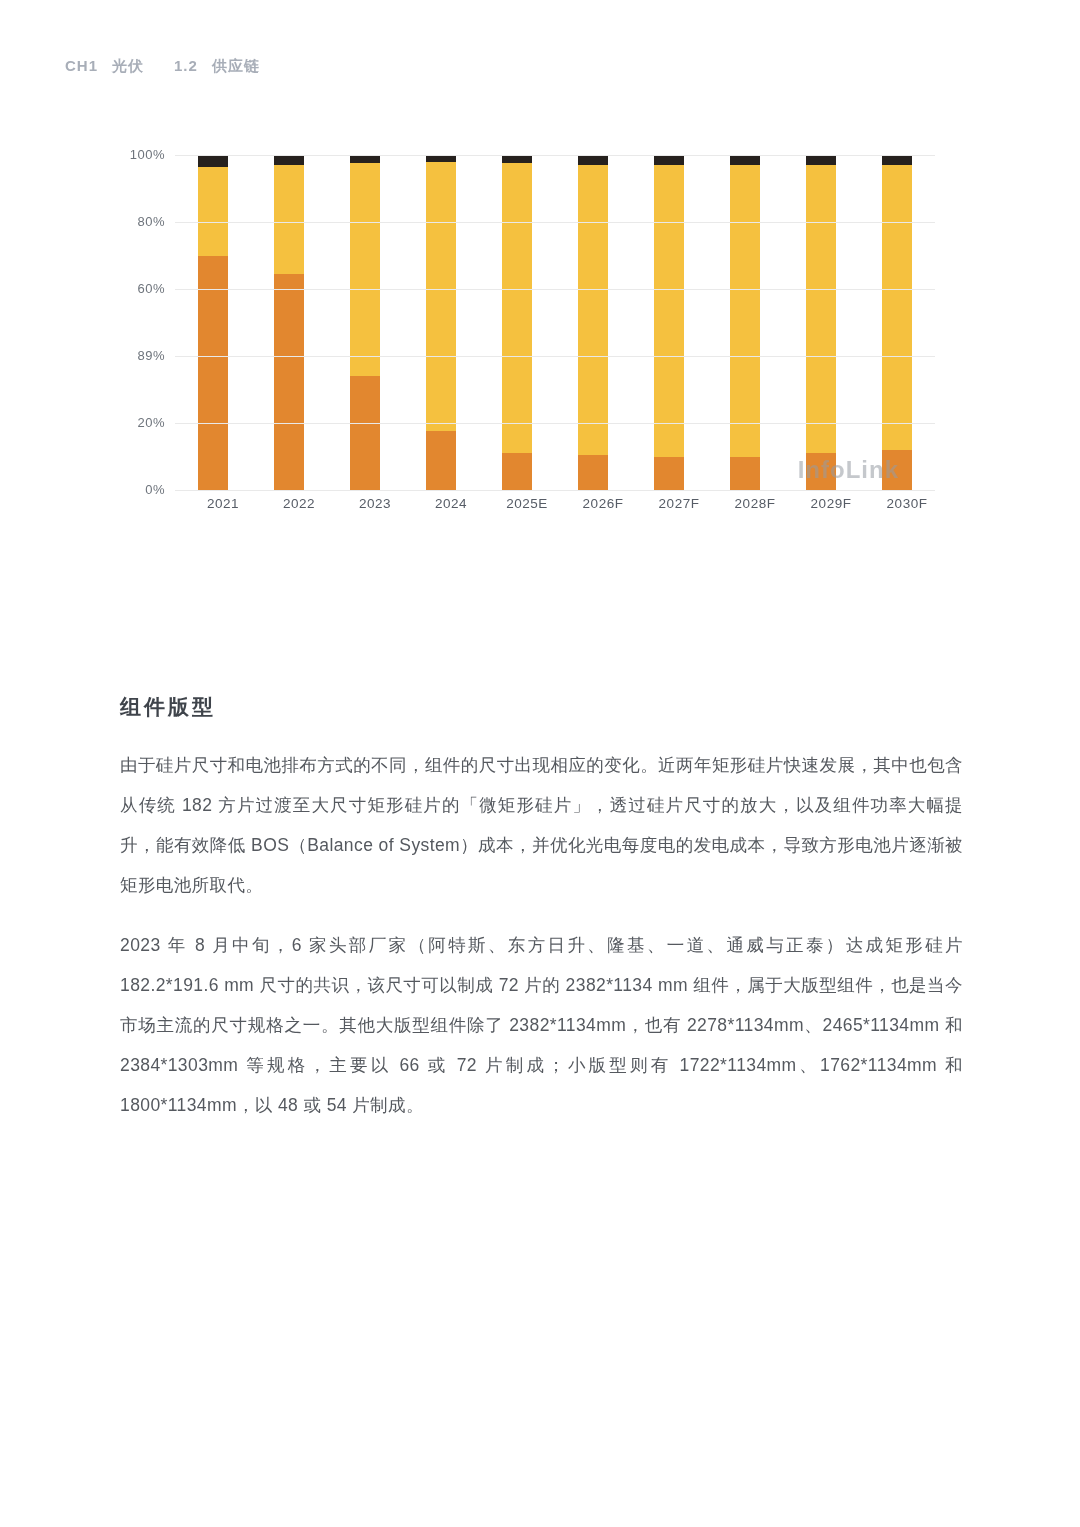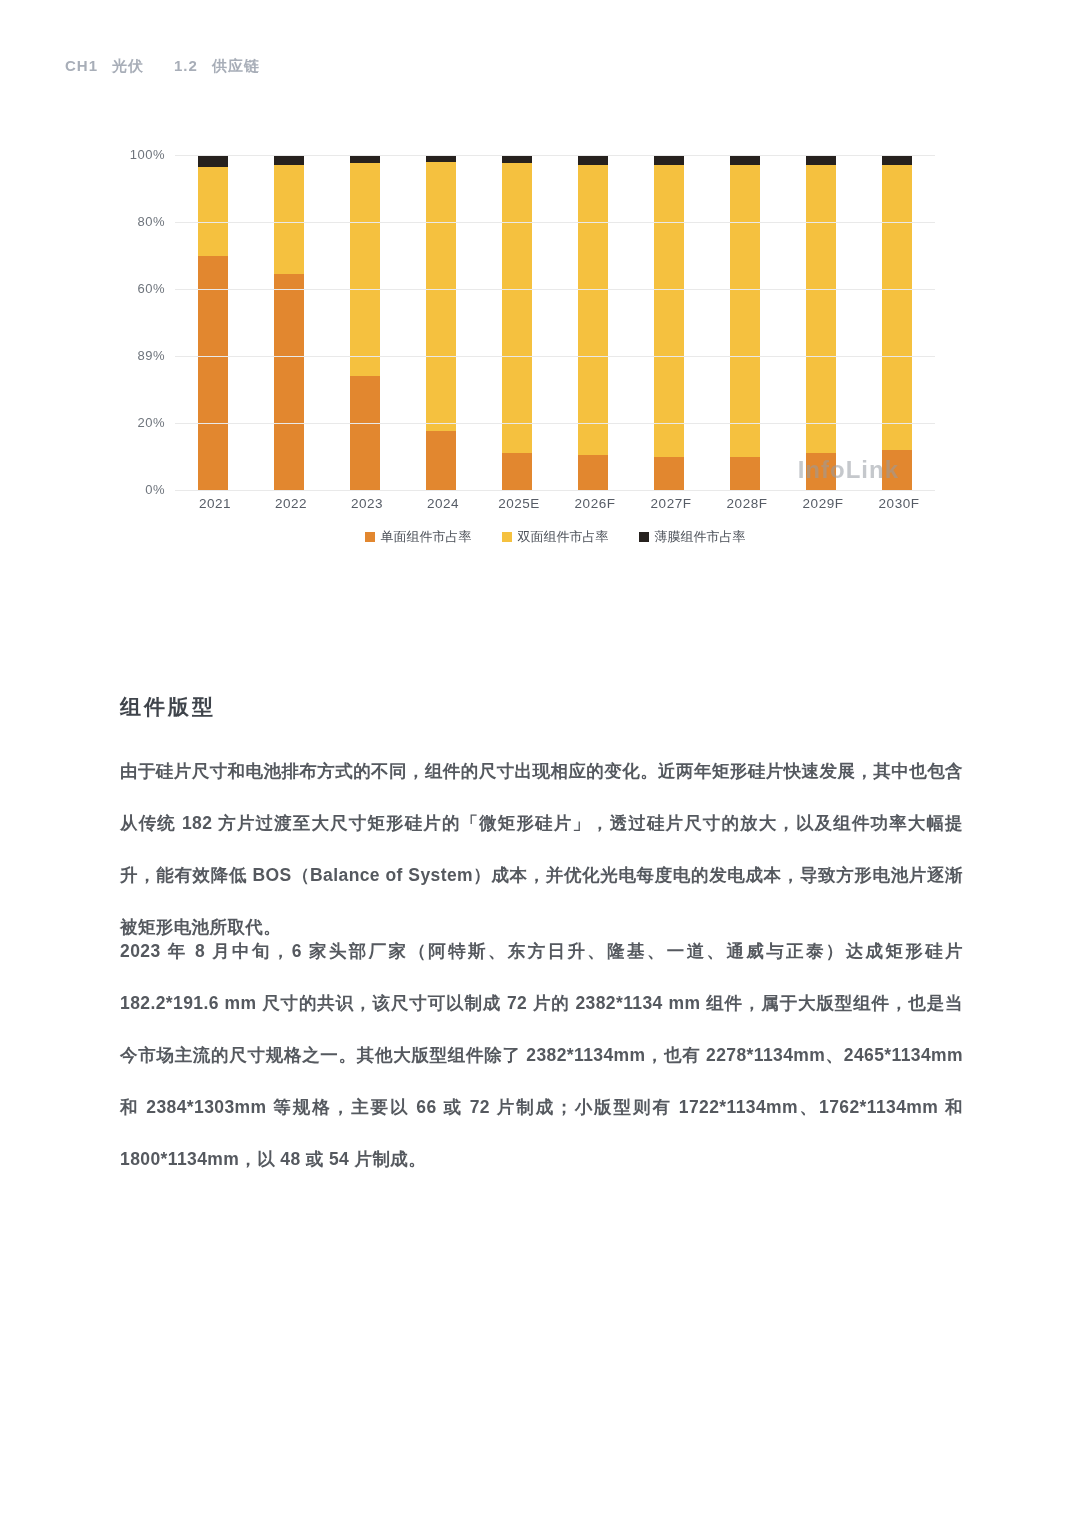--- a/index.html
+++ b/index.html
@@ -14,37 +14,37 @@
 
   
   .plot{position:absolute;left:175px;top:155px;width:760px;height:335px;}
   .gridline{position:absolute;left:0;width:100%;height:1px;background:#e9e9e9;}
   .bars{position:absolute;inset:0;display:flex;}
   .slot{flex:1 1 0;display:flex;justify-content:center;align-items:flex-end;height:100%;}
   .bar{width:30px;height:100%;display:flex;flex-direction:column;justify-content:flex-end;}
   .seg{width:100%;}
   .ylab{position:absolute;left:100px;width:65px;text-align:right;font-size:13px;
         color:#6e747c;letter-spacing:0.5px;}
-  .xaxis{position:absolute;left:177px;top:496px;width:760px;display:flex;}
+  .xaxis{position:absolute;left:185px;top:496px;width:760px;display:flex;}
   .xlab{flex:1 1 0;text-align:center;font-size:13.5px;color:#565c66;letter-spacing:0.5px;}
   .legend{position:absolute;left:175px;top:528px;width:760px;display:flex;
           justify-content:center;gap:30px;}
   .legend-item{display:flex;align-items:center;gap:6px;font-size:13px;color:#4a4f57;}
   .swatch{width:10px;height:10px;display:inline-block;}
   .watermark{position:absolute;right:36px;bottom:6px;font-size:24px;font-weight:700;
              color:rgba(150,155,163,0.55);letter-spacing:1px;}
 
   .caption{position:absolute;left:0;top:584px;width:1080px;text-align:center;
            font-size:15px;color:#8f9399;letter-spacing:1px;}
 
   
   .sec-title{position:absolute;left:120px;top:676px;font-size:21px;font-weight:700;
              color:#3f444b;letter-spacing:3px;}
-  .para{position:absolute;left:120px;width:843px;margin:0;font-size:17.5px;line-height:52px;
-        color:#55595f;text-align:justify;text-justify:inter-ideograph;letter-spacing:0.4px;font-weight:bold;}
+  .para{position:absolute;left:120px;width:843px;margin:0;font-size:17.5px;line-height:40px;
+        color:#55595f;text-align:justify;text-justify:inter-ideograph;letter-spacing:0.4px;}
   .para-1{top:745px;}
   .para-2{top:925px;}
 
   .pagenum{position:absolute;left:0;top:1483px;width:1080px;text-align:center;
            font-size:13px;color:#9ca1a8;letter-spacing:1px;}
 </style>
 </head>
 <body>
 
 <div class="page">
@@ -150,34 +150,20 @@
       <div class="xlab">2022</div>
       <div class="xlab">2023</div>
       <div class="xlab">2024</div>
       <div class="xlab">2025E</div>
       <div class="xlab">2026F</div>
       <div class="xlab">2027F</div>
       <div class="xlab">2028F</div>
       <div class="xlab">2029F</div>
       <div class="xlab">2030F</div>
     </div>
-  <div class="legend" id="legend">
-      <div class="legend-item">
-        <span class="swatch" style="background: rgb(226, 135, 47);"></span>
-        <span>单面组件市占率</span>
-      </div>
-      <div class="legend-item">
-        <span class="swatch" style="background: rgb(245, 193, 63);"></span>
-        <span>双面组件市占率</span>
-      </div>
-      <div class="legend-item">
-        <span class="swatch" style="background: rgb(38, 33, 30);"></span>
-        <span>薄膜组件市占率</span>
-      </div>
-    </div>
 
 
   <h2 class="sec-title">组件版型</h2>
 
   <p class="para para-1">由于硅片尺寸和电池排布方式的不同，组件的尺寸出现相应的变化。近两年矩形硅片快速发展，其中也包含从传统 182 方片过渡至大尺寸矩形硅片的「微矩形硅片」，透过硅片尺寸的放大，以及组件功率大幅提升，能有效降低 BOS（Balance of System）成本，并优化光电每度电的发电成本，导致方形电池片逐渐被矩形电池所取代。</p>
   <p class="para para-2">2023 年 8 月中旬，6 家头部厂家（阿特斯、东方日升、隆基、一道、通威与正泰）达成矩形硅片 182.2*191.6 mm 尺寸的共识，该尺寸可以制成 72 片的 2382*1134 mm 组件，属于大版型组件，也是当今市场主流的尺寸规格之一。其他大版型组件除了 2382*1134mm，也有 2278*1134mm、2465*1134mm 和 2384*1303mm 等规格，主要以 66 或 72 片制成；小版型则有 1722*1134mm、1762*1134mm 和 1800*1134mm，以 48 或 54 片制成。</p>
 
 </div>
 
 </body></html>

